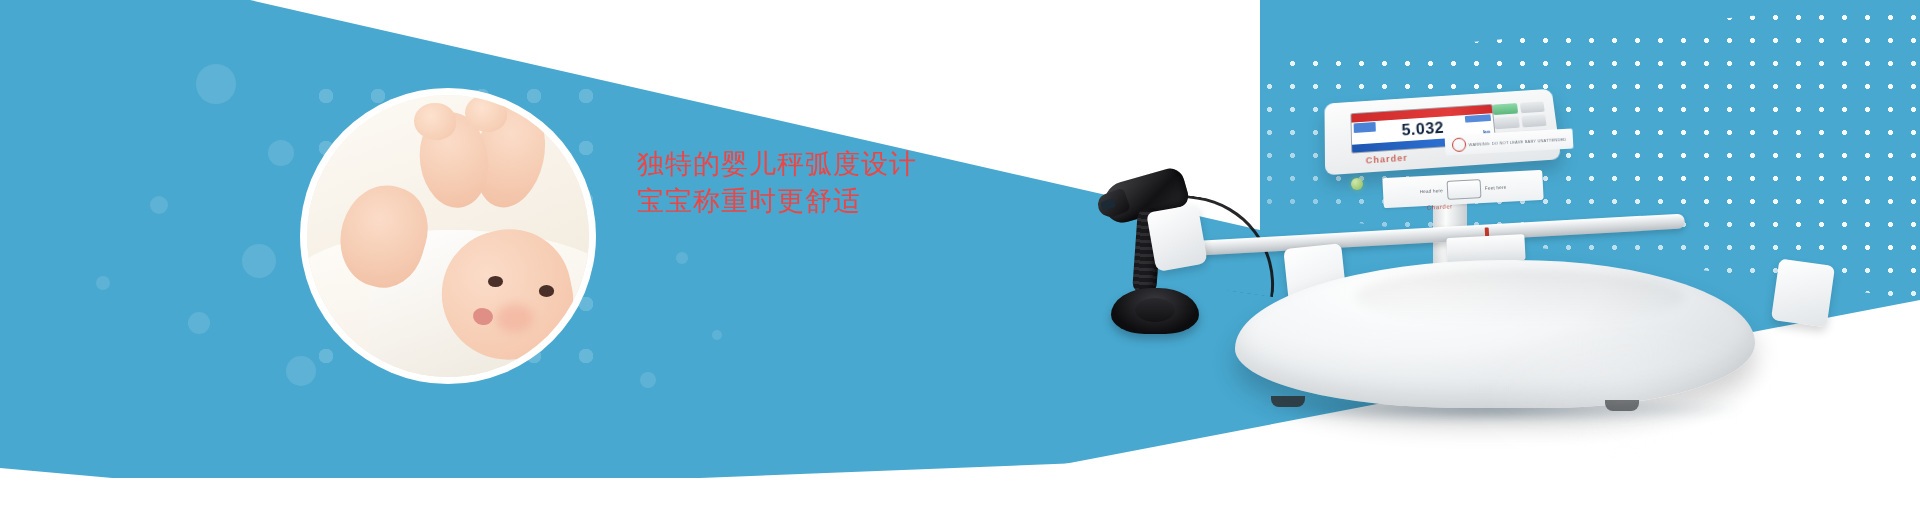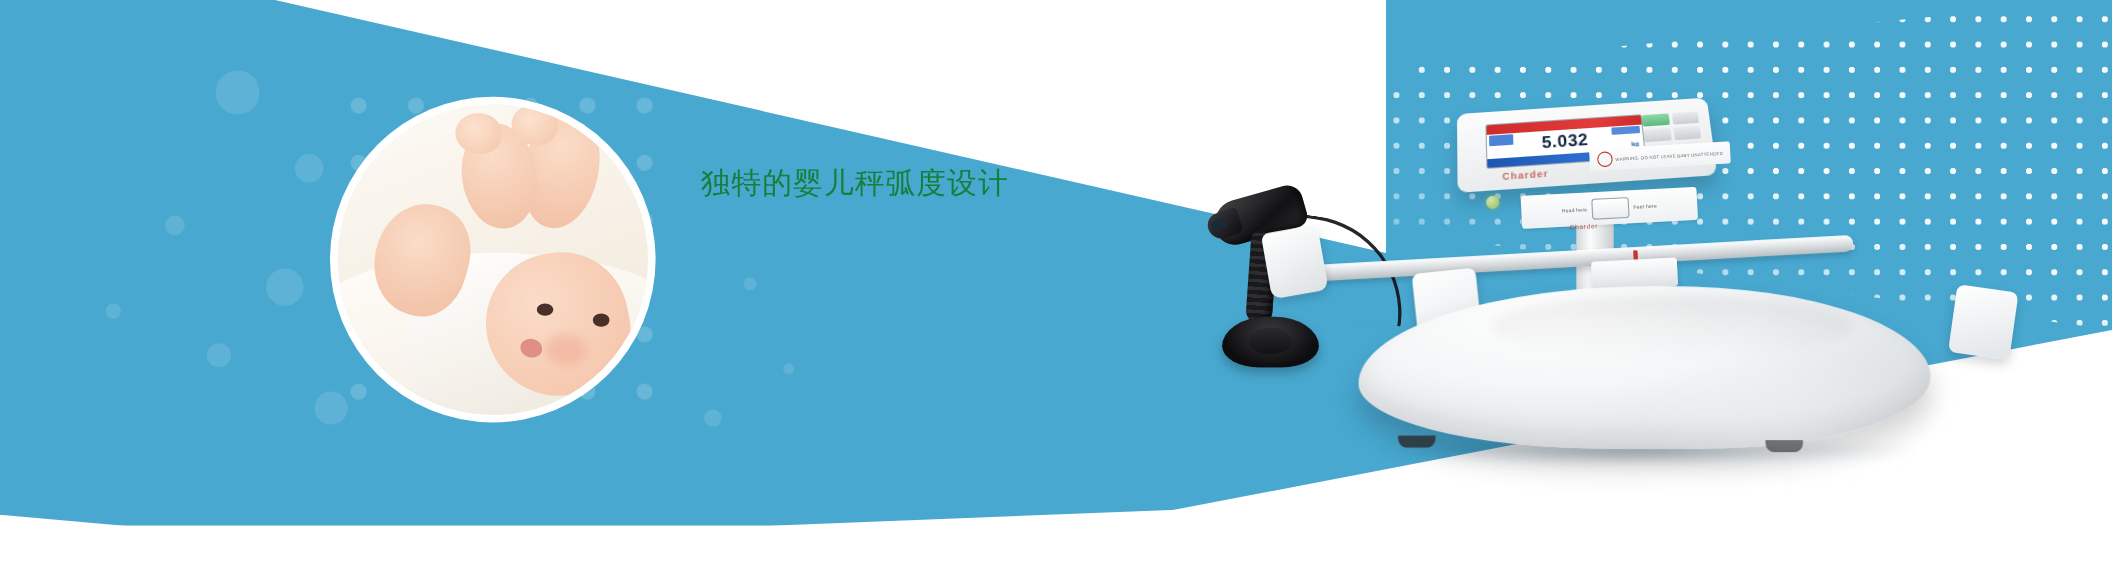--- a/index.html
+++ b/index.html
@@ -121,26 +121,27 @@
   .ph-foot.l{left:38%;top:3%;}
   .ph-foot.r{left:56%;top:0%;}
 
   
   .copy{
     position:absolute;
     left:637px;top:148px;
     width:330px;
   }
   .headline{
-    color:#15803d;
+    color:#ef4444;
     font-size:27px;
     line-height:37px;
     font-weight:400;
     letter-spacing:1px;
     margin:0 0 26px 0;
+    font-family:Liberation Mono, monospace;
   }
   .headline span{display:block;}
   .para{
     color:#ffffff;
     font-size:14.5px;
     line-height:23px;
     font-weight:400;
     margin:0;
     width:272px;
   }
@@ -295,20 +296,21 @@
       <div class="ph-cheek"></div>
       <div class="ph-eye a"></div>
       <div class="ph-eye b"></div>
       <div class="ph-mouth"></div>
     </div>
   </div>
 
   <div class="copy">
     <h2 class="headline">
       <span>独特的婴儿秤弧度设计</span>
+      <span>宝宝称重时更舒适</span>
     </h2>
   </div>
 
   <div class="scanner">
     <div class="sc-cable"></div>
     <div class="sc-head"></div>
     <div class="sc-nose"></div>
     <div class="sc-lens"></div>
     <div class="sc-grip"></div>
     <div class="sc-base"></div>

